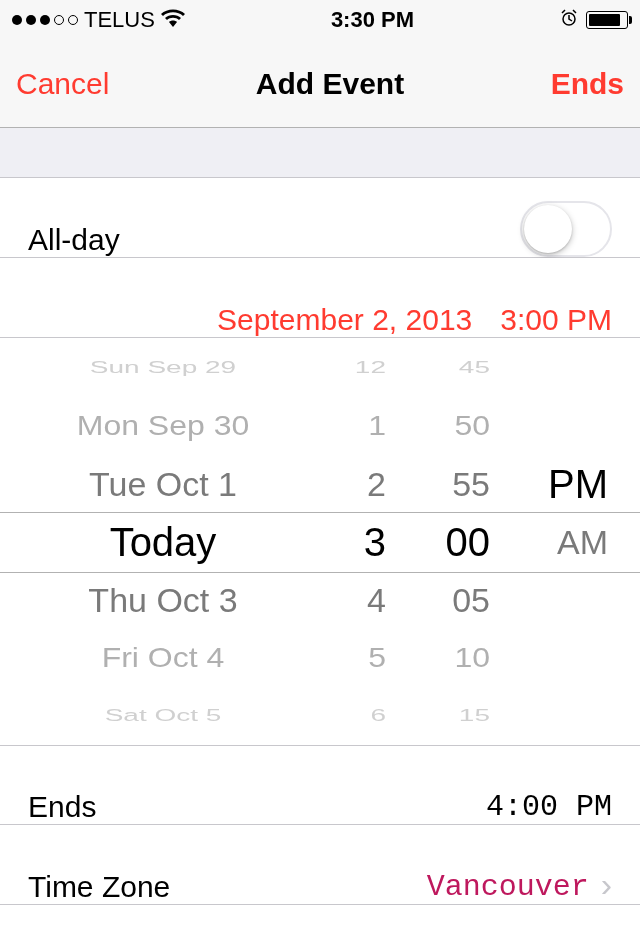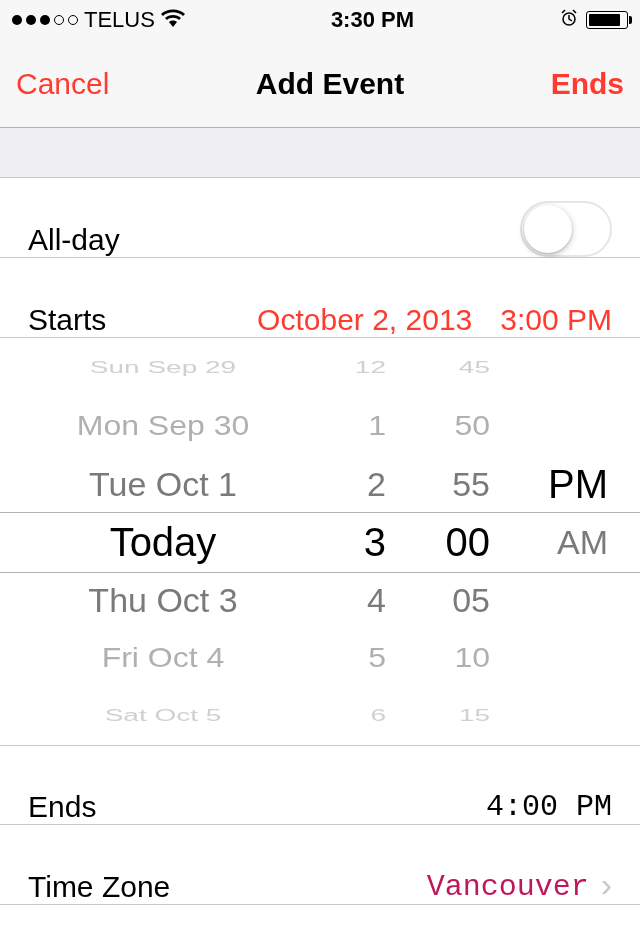--- a/index.html
+++ b/index.html
@@ -203,23 +203,22 @@
 <div class="spacer"></div>
 
 <div class="row">
   <span class="row-label">All-day</span>
   <div class="toggle">
     <div class="toggle-knob"></div>
   </div>
 </div>
 
 <div class="row">
-  <span class="row-label">Starts</span>
   <div class="row-value-group">
-    <span class="accent">October 2, 2013</span>
+    <span class="accent">September 2, 2013</span>
     <span class="accent">3:00 PM</span>
   </div>
 </div>
 
 <div class="picker-container">
   <div class="picker-line top"></div>
   <div class="picker-line bottom"></div>
   <div class="picker-columns">
     <div class="picker-col col-date">
       <div class="picker-item fade-3">Sun Sep 29</div>

